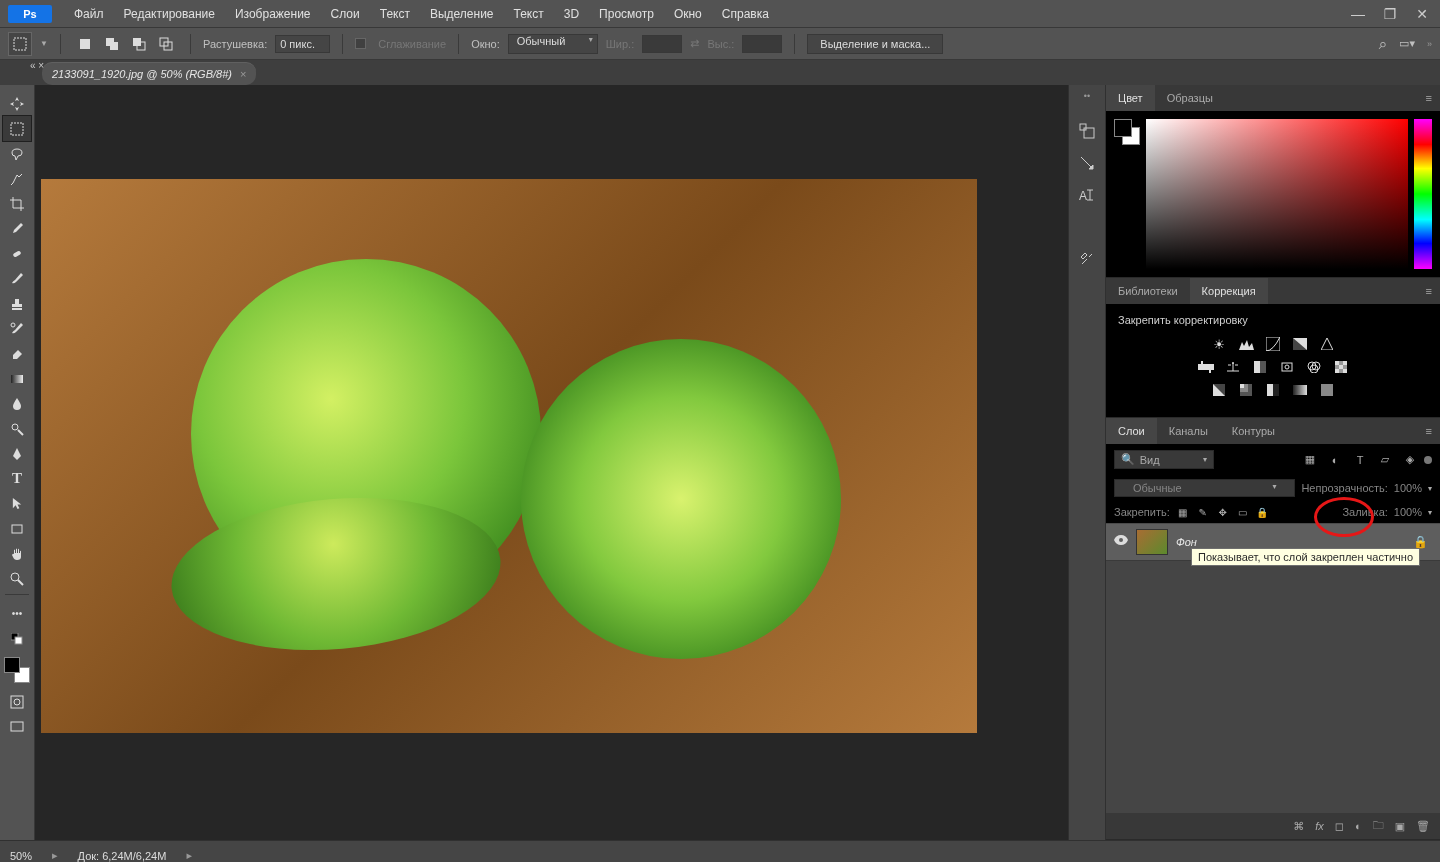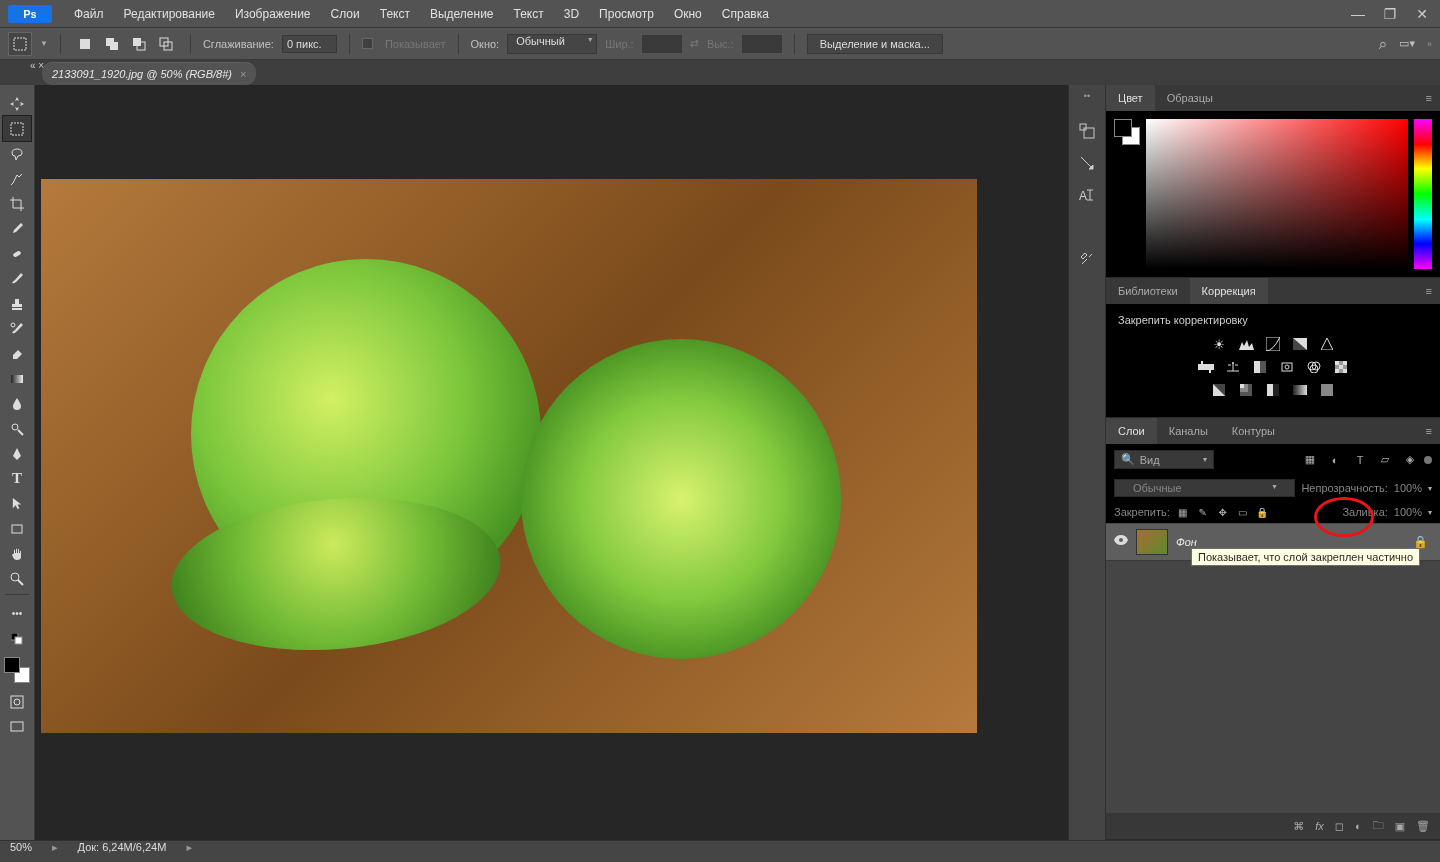--- a/index.html
+++ b/index.html
@@ -95,21 +95,21 @@
 .lock-icon { margin-left: auto; color: #ccc; font-size: 12px; padding-right: 4px; }
 .layer-footer { height: 26px; background: #383838; display: flex; align-items: center; justify-content: flex-end; gap: 11px; padding: 0 10px; color: #aaa; font-size: 11px; }
 
 
 .red-circle { position: absolute; width: 60px; height: 40px; border: 3px solid #e61717; border-radius: 50%; pointer-events: none; }
 
 
 .tooltip { position: absolute; background: #ffffe1; border: 1px solid #6e6e6e; color: #2a2a2a; font-size: 11px; padding: 2px 6px; white-space: nowrap; }
 
 
-.statusbar { height: 22px; background: #454545; border-top: 1px solid #303030; display: flex; align-items: flex-start; color: #ddd; font-size: 11px; padding: 0 10px; gap: 20px; }
+.statusbar { height: 22px; background: #454545; border-top: 1px solid #303030; display: flex; align-items: flex-end; color: #ddd; font-size: 11px; padding: 0 10px; gap: 20px; }
 
 .caret { font-size: 8px; color: #aaa; }
 
 svg { display: block; }
 </style>
 </head>
 <body>
 
 <div class="menubar">
   <div class="logo">Ps</div>
@@ -158,25 +158,25 @@
         </svg>
       </div>
     <div class="opt-icon">
         <svg width="14" height="14">
           <rect x="1" y="1" width="8" height="8" fill="none" stroke="#ddd"></rect>
           <rect x="5" y="5" width="8" height="8" fill="none" stroke="#ddd"></rect>
         </svg>
       </div>
   </div>
   <div class="opt-sep"></div>
-  <span>Сглаживание:</span>
+  <span>Растушевка:</span>
   <input class="opt-input" value="0 пикс." style="">
   <div class="opt-sep"></div>
   <span class="opt-checkbox"></span>
-  <span style="color:#777">Показывает</span>
+  <span style="color:#777">Сглаживание</span>
   <div class="opt-sep"></div>
   <span>Окно:</span>
   <div class="opt-select"><span>Обычный</span> <span class="caret" style="float:right">▾</span></div>
   <span style="color:#777">Шир.:</span>
   <input class="opt-input" style="width: 40px; background: rgb(58, 58, 58);" disabled="">
   <span style="color:#777">⇄</span>
   <span style="color:#777">Выс.:</span>
   <input class="opt-input" style="width: 40px; background: rgb(58, 58, 58);" disabled="">
   <div class="opt-sep"></div>
   <button class="opt-btn">Выделение и маска...</button>

